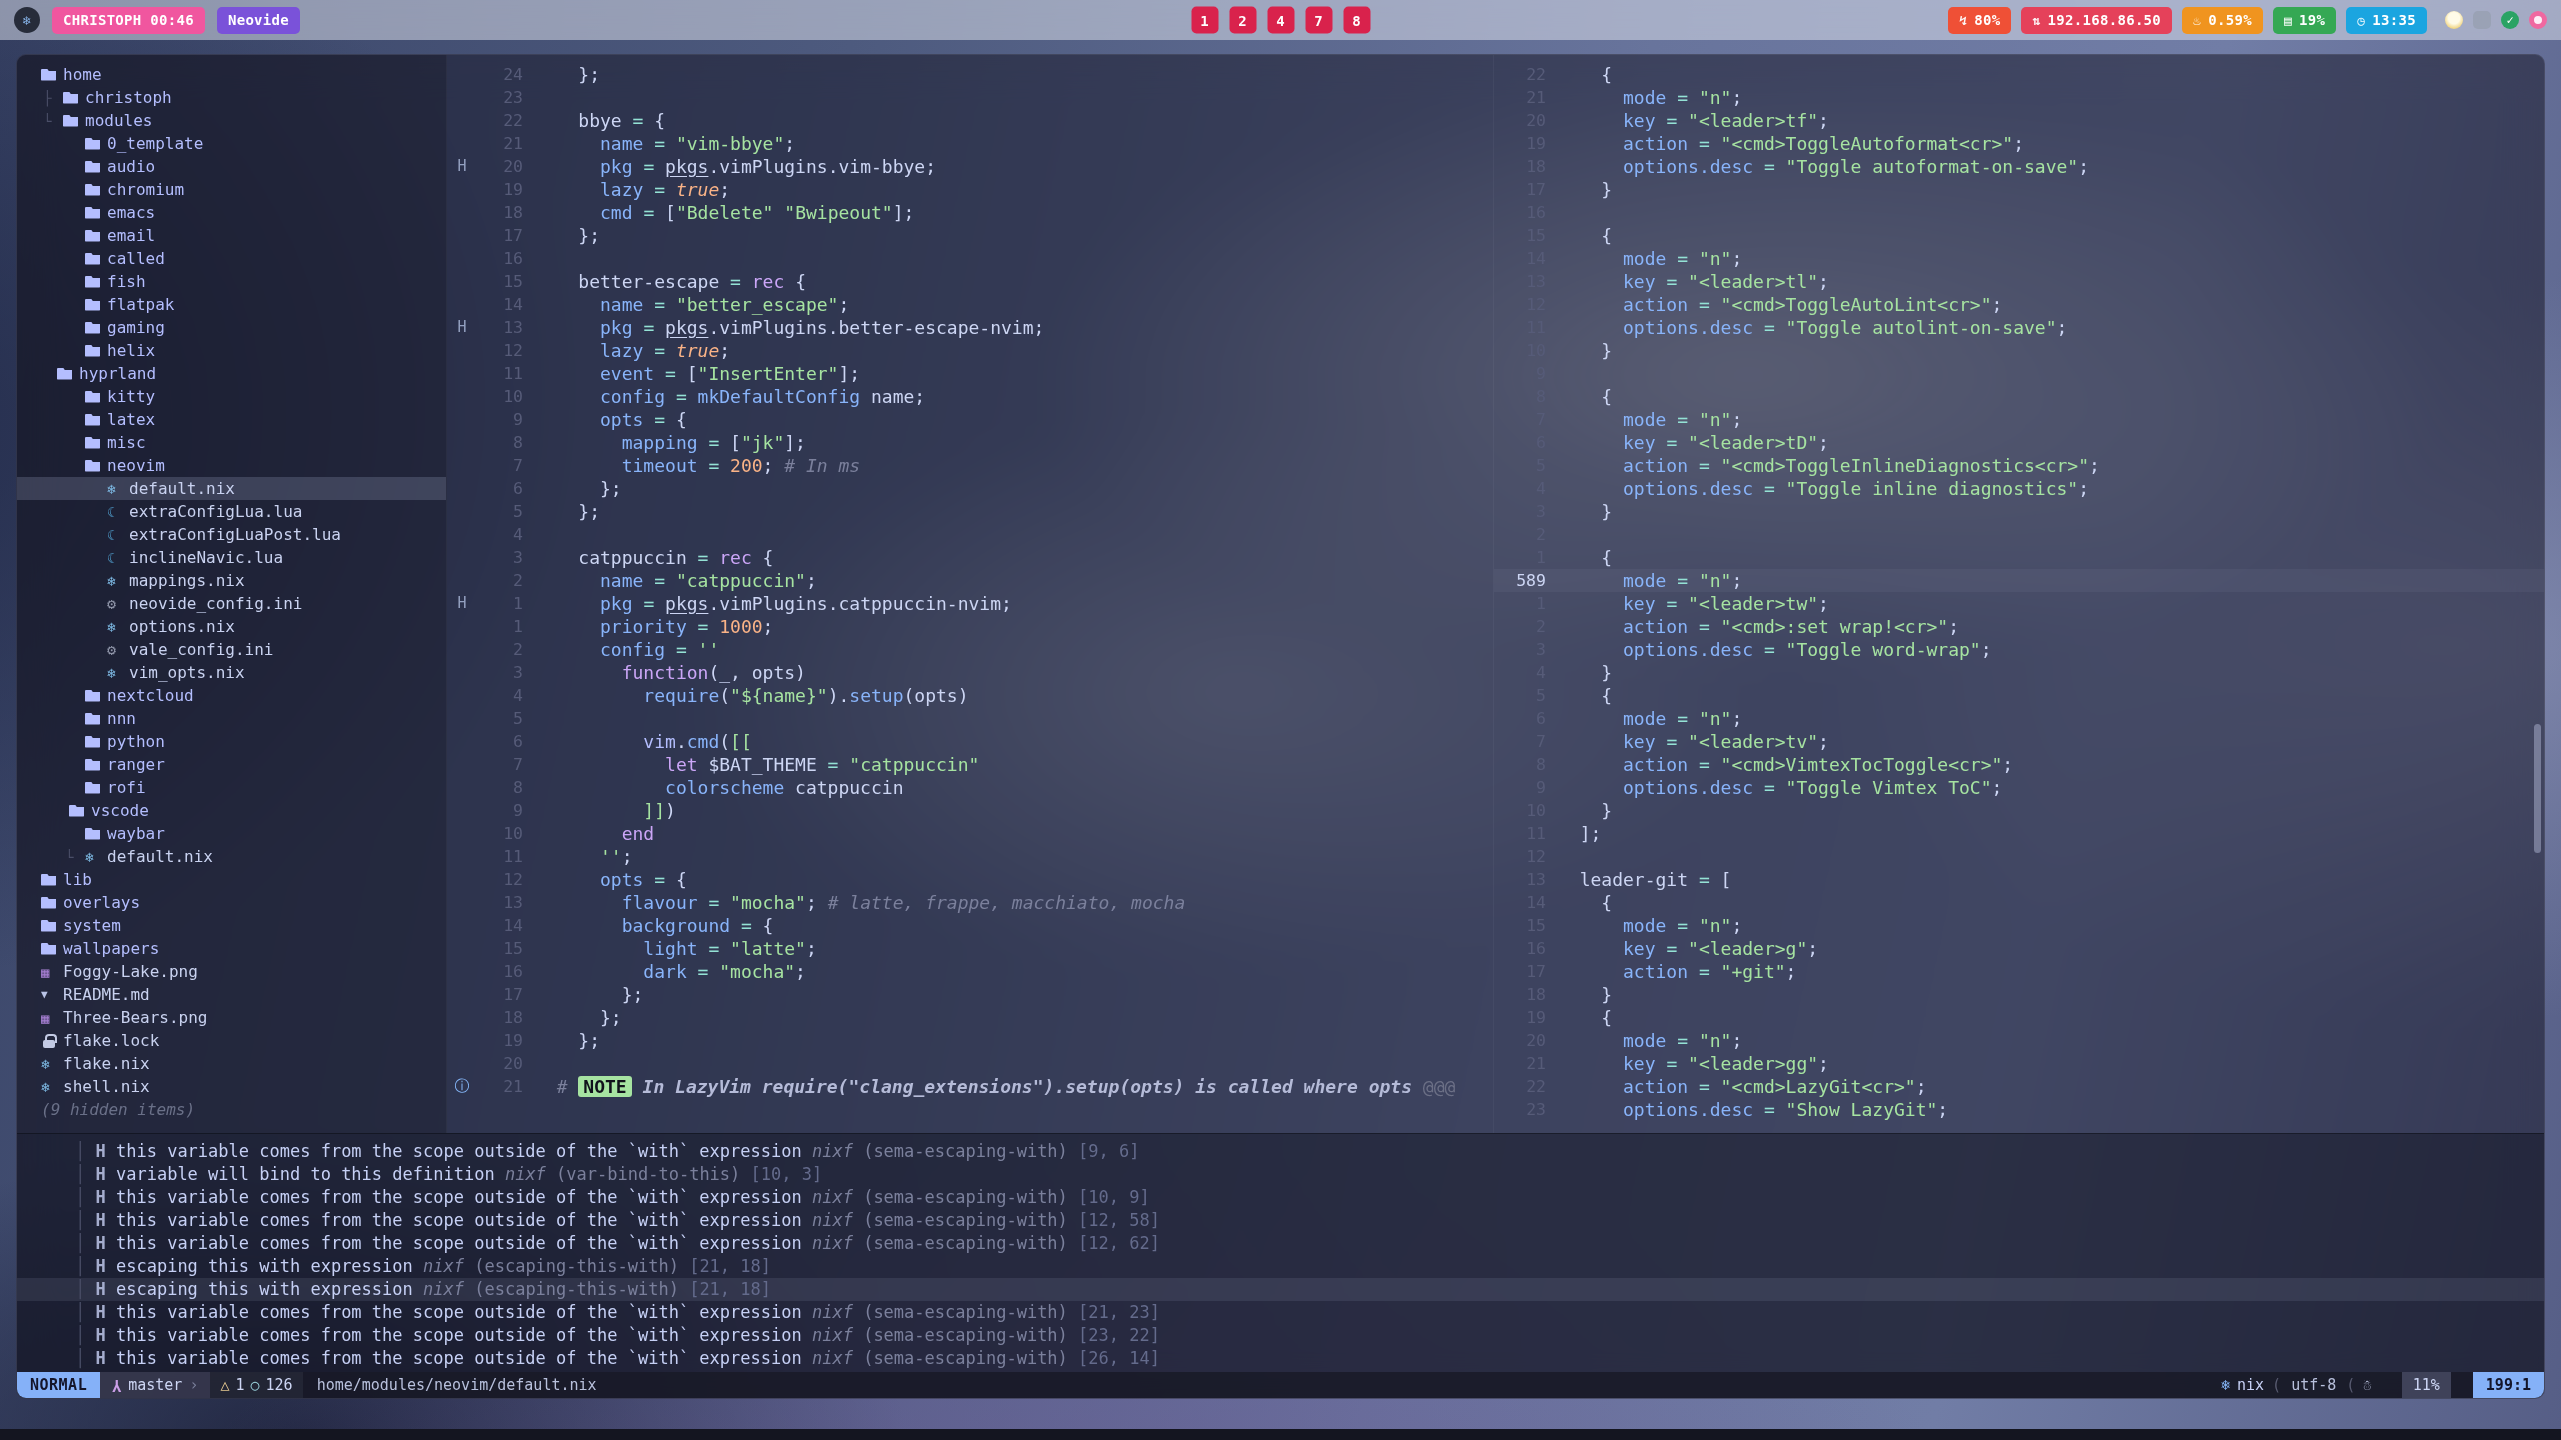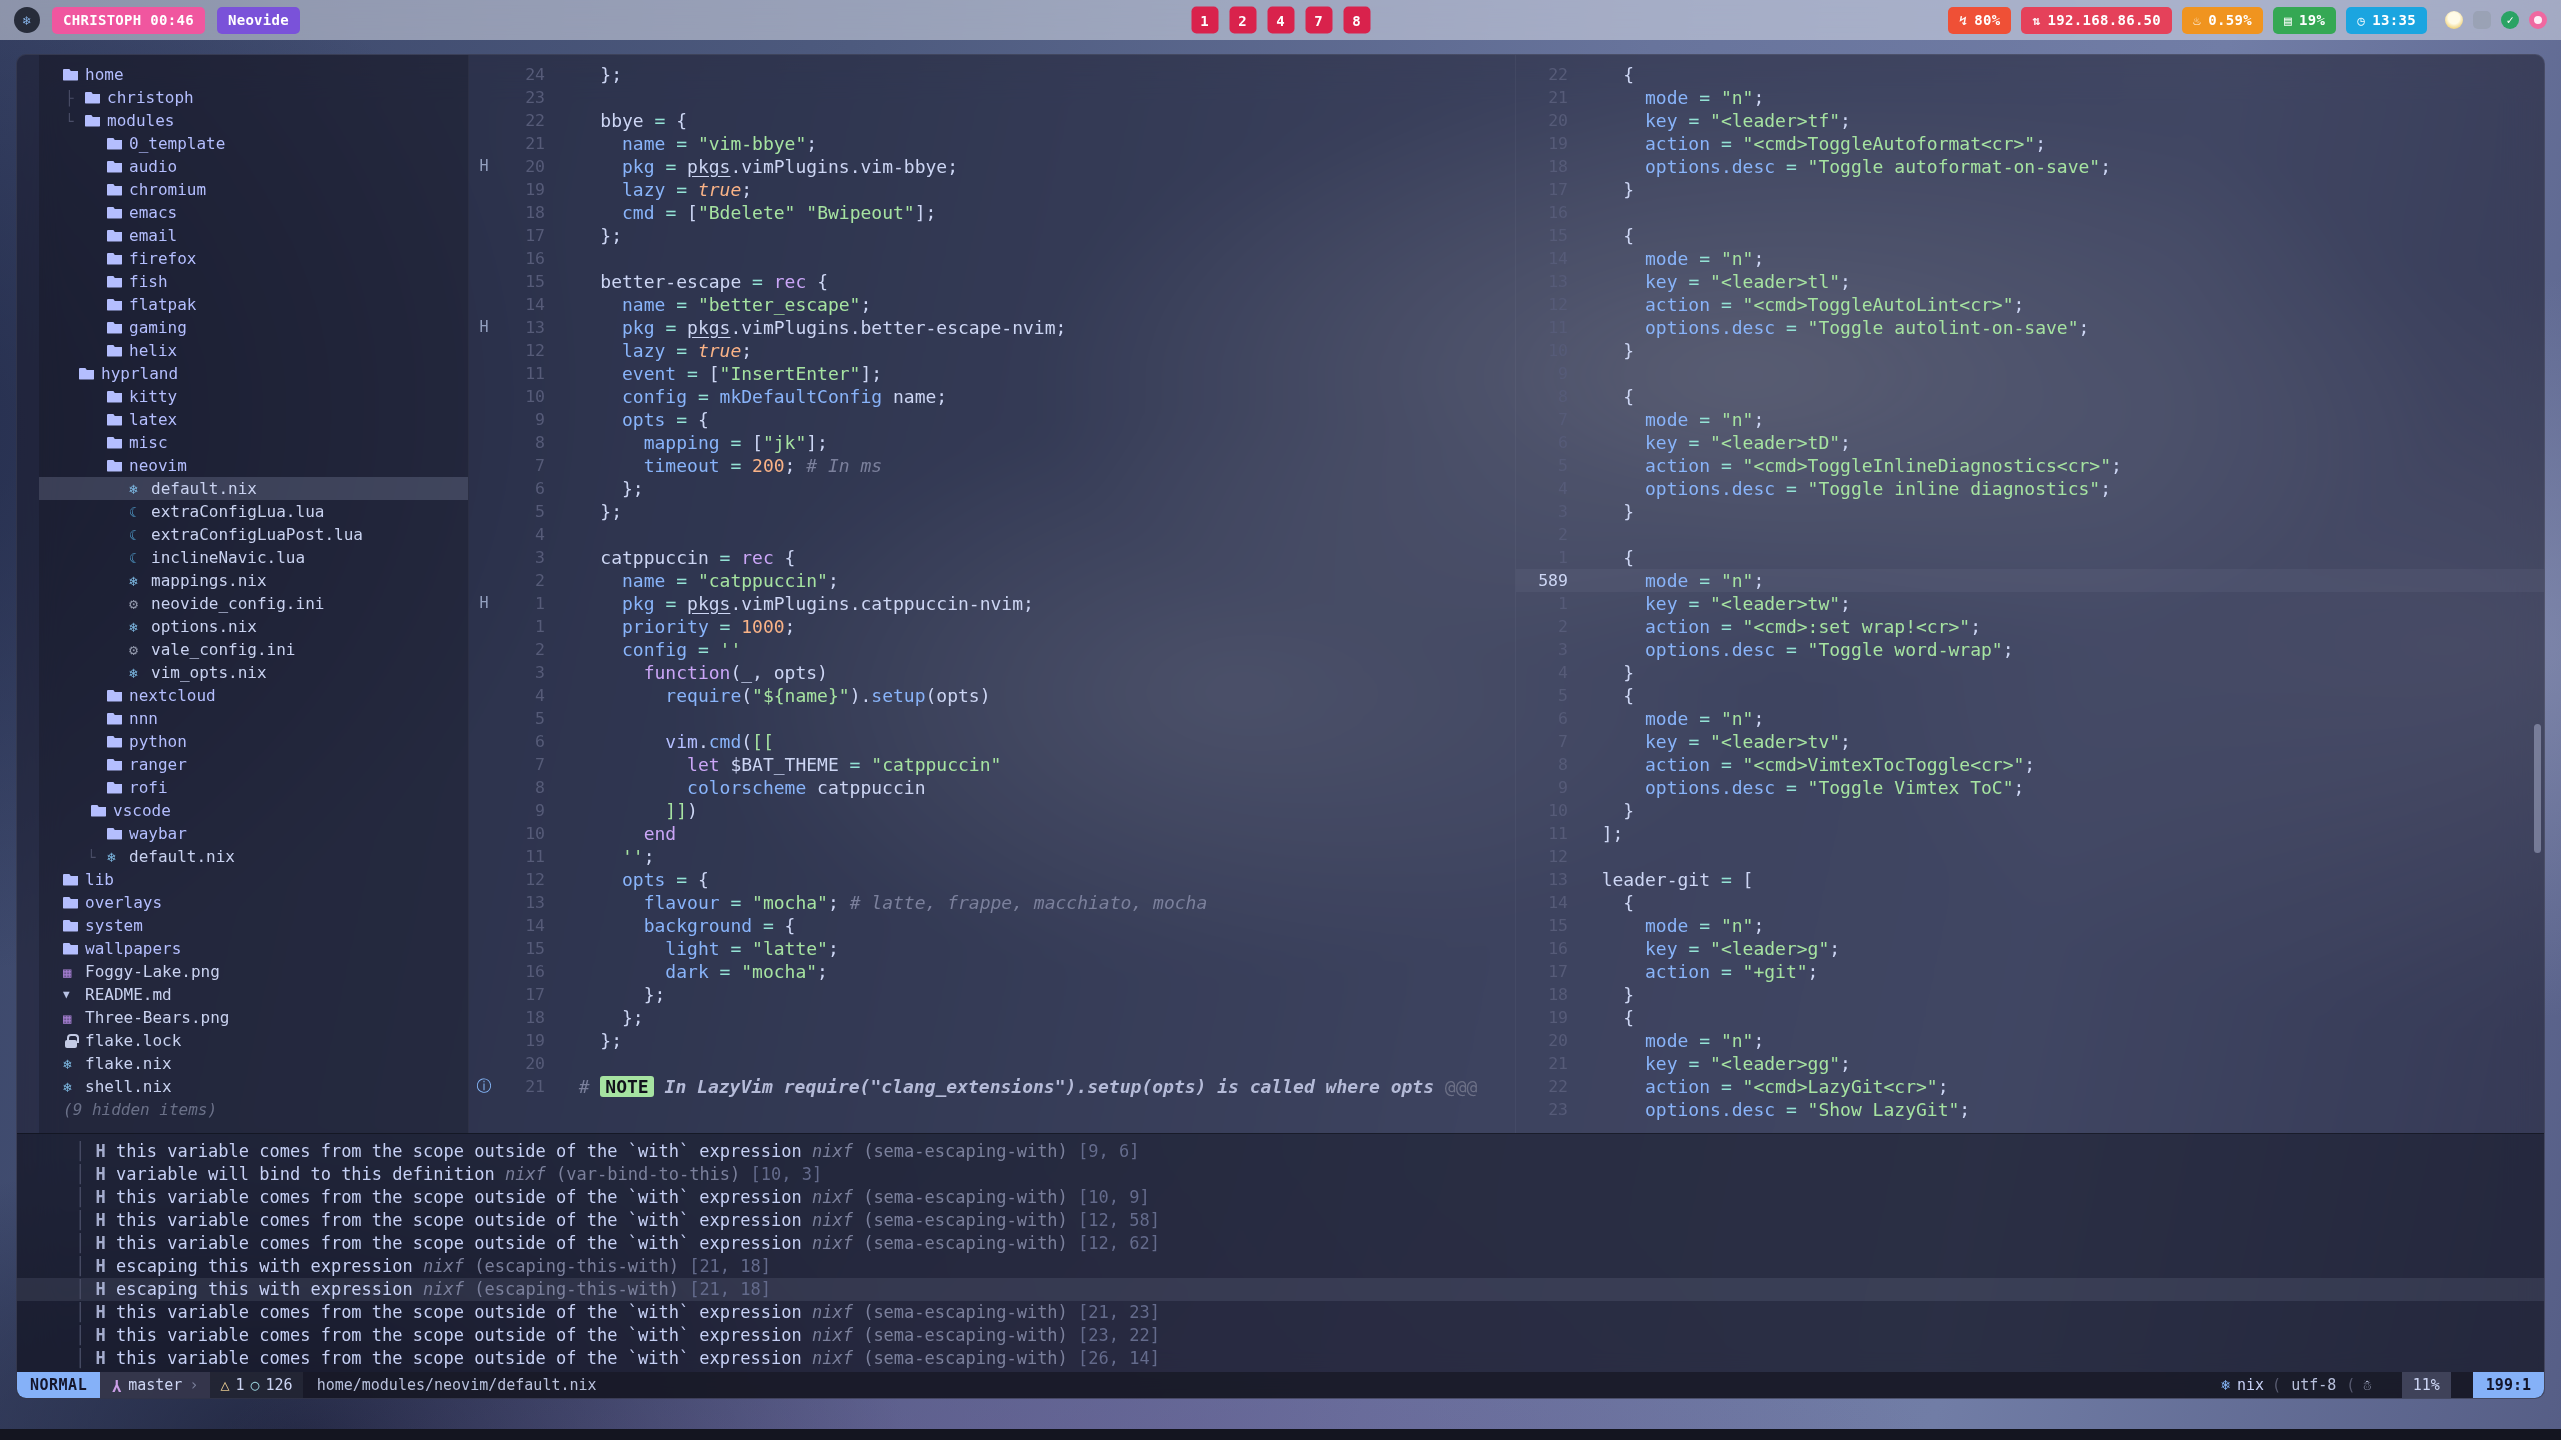--- a/index.html
+++ b/index.html
@@ -34,21 +34,21 @@
   .lightbulb-icon{background:radial-gradient(circle at 50% 40%, #fffbe8 0 40%, #f2d98c 70%, #e3bd54 100%);}
   .settings-chip-icon{border-radius:5px;background:#9aa2b5;}
   .status-check-icon{background:#2aa364;color:#fff;font-size:12px;font-weight:bold;}
   .recording-dot-icon{border:5px solid #f068a0;background:#ffeef6;}
   
   .nv-window{position:absolute;left:16px;top:54px;width:2529px;height:1345px;border-radius:10px;
     background:rgba(25,26,41,0.55);backdrop-filter:blur(20px) saturate(1.05);
     border:1px solid rgba(255,255,255,0.07);display:flex;flex-direction:column;overflow:hidden;}
   .editor-area{display:flex;height:1080px;position:relative;}
   .filetree{width:430px;padding-top:8px;background:rgba(13,14,24,0.28);
-    border-right:1px solid rgba(255,255,255,0.04);overflow:hidden;margin-left:22px;}
+    border-right:1px solid rgba(255,255,255,0.04);overflow:hidden;}
   .pane{position:relative;overflow:hidden;padding-top:8px;}
   .pane-mid{width:1046px;}
   .pane-right{flex:1;border-left:1px solid rgba(255,255,255,0.04);}
   
   .crow{display:flex;height:23px;line-height:23px;font-size:18px;}
   .crow .sign{width:30px;flex:none;text-align:center;color:#93a0c0;font-size:15px;}
   .crow .sign.info{color:#85b6f8;font-size:15px;}
   .crow .lnum{width:46px;flex:none;text-align:right;color:#565b78;font-size:16.5px;}
   .pane-right .crow .lnum{width:52px;}
   .crow.cl .lnum,.crow.cl2 .lnum{color:#cdd6f4;}
@@ -192,21 +192,21 @@
           <div class="trow" style="padding-left: 68px;">
             <span class="ic ic-folder"></span>
             <span class="tlabel fold">emacs</span>
           </div>
           <div class="trow" style="padding-left: 68px;">
             <span class="ic ic-folder"></span>
             <span class="tlabel fold">email</span>
           </div>
           <div class="trow" style="padding-left: 68px;">
             <span class="ic ic-folder"></span>
-            <span class="tlabel fold">firefox</span>
+            <span class="tlabel fold">called</span>
           </div>
           <div class="trow" style="padding-left: 68px;">
             <span class="ic ic-folder"></span>
             <span class="tlabel fold">fish</span>
           </div>
           <div class="trow" style="padding-left: 68px;">
             <span class="ic ic-folder"></span>
             <span class="tlabel fold">flatpak</span>
           </div>
           <div class="trow" style="padding-left: 68px;">

